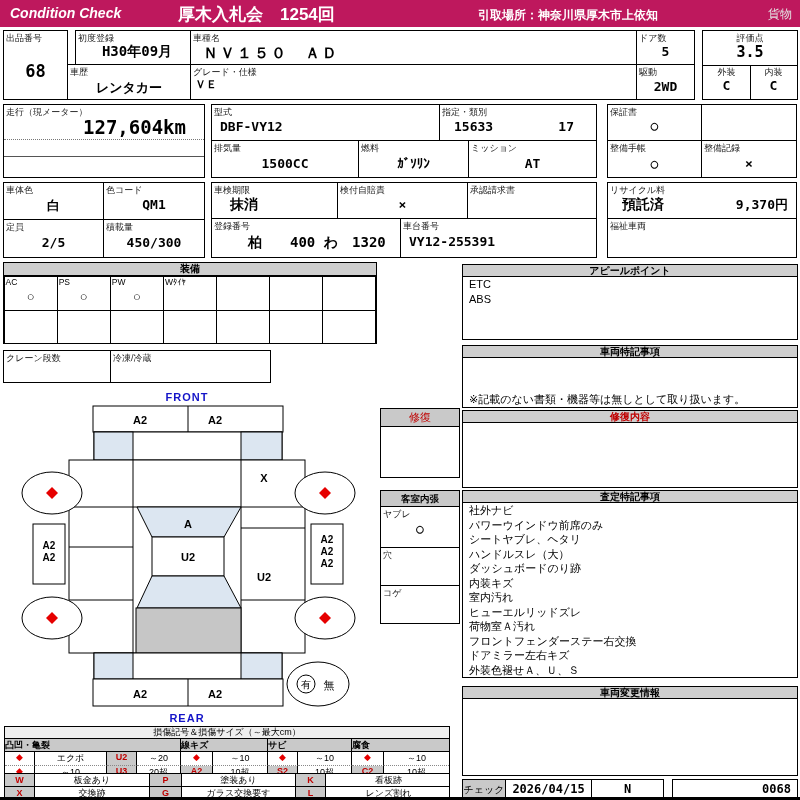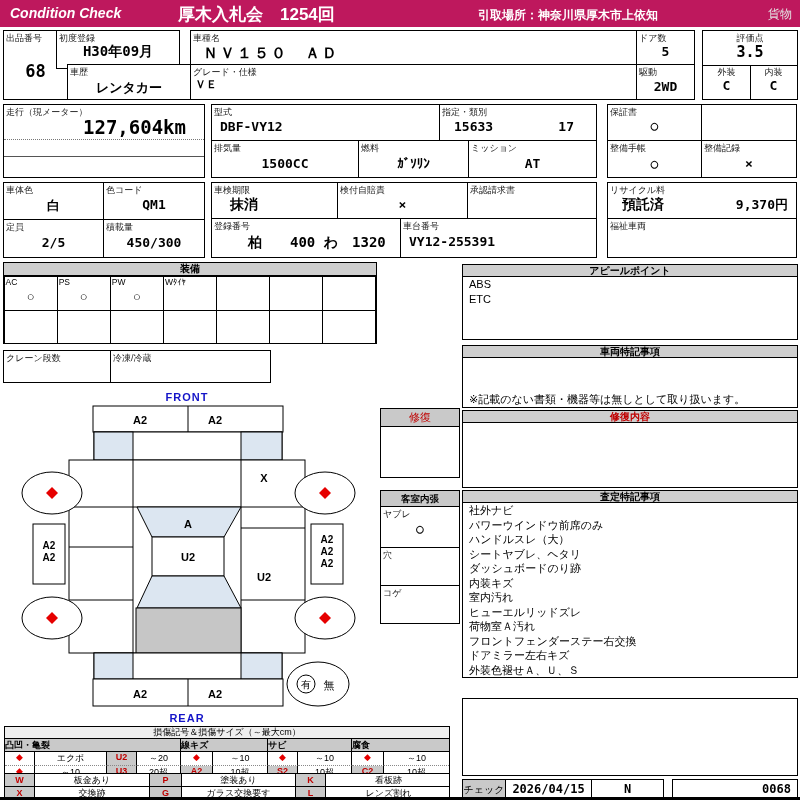--- a/index.html
+++ b/index.html
@@ -46,21 +46,21 @@
     <span class="abs" style="left:10px;top:5px;font-size:14px;font-weight:bold;font-style:italic;">Condition  Check</span>
     <span class="abs" style="left:178px;top:3px;font-size:17px;font-weight:bold;">厚木入札会　1254回</span>
     <span class="abs" style="left:478px;top:7px;font-size:12px;font-weight:bold;">引取場所：神奈川県厚木市上依知</span>
     <span class="abs" style="right:8px;top:6px;font-size:12px;color:#e3e3e3;">貨物</span>
   </div>
 
   <div class="box" style="left:3px;top:30px;width:65px;height:70px;">
     <span class="lbl">出品番号</span>
     <span class="val vc" style="top:30px;font-size:17px;">68</span>
   </div>
-  <div class="box" style="left:56px;top:30px;width:124px;height:39px;">
+  <div class="box" style="left:75px;top:30px;width:124px;height:39px;">
     <span class="lbl">初度登録</span>
     <span class="val vc" style="top:12px;font-size:14px;">H30年09月</span>
   </div>
   <div class="box" style="left:67px;top:64px;width:124px;height:36px;">
     <span class="lbl">車歴</span>
     <span class="val vc" style="top:14px;">レンタカー</span>
   </div>
   <div class="box" style="left:190px;top:30px;width:447px;height:35px;">
     <span class="lbl">車種名</span>
     <span class="val" style="left:12px;top:13px;font-size:15px;letter-spacing:2px;">ＮＶ１５０　ＡＤ</span>
@@ -307,22 +307,22 @@
     <div style="position:relative;height:39px;">
       <span class="lbl">コゲ</span>
       <span class="val vc" style="top:13px;"></span>
     </div>
   </div>
 
   <div class="bar" style="left:462px;top:264px;width:336px;height:13px;line-height:11px;">
     <span>アピールポイント</span>
   </div>
   <div class="panelbody" style="left:462px;top:276px;width:336px;height:64px;">
+    <div class="itemline">ETC</div>
     <div class="itemline">ABS</div>
-    <div class="itemline">ETC</div>
   </div>
 
   <div class="bar" style="left:462px;top:345px;width:336px;height:13px;line-height:11px;">
     <span>車両特記事項</span>
   </div>
   <div class="panelbody" style="left:462px;top:357px;width:336px;height:51px;">
     <div class="itemline" style="position:absolute;bottom:1px;left:0;">※記載のない書類・機器等は無しとして取り扱います。</div>
   </div>
 
   <div class="bar" style="left:462px;top:410px;width:336px;height:13px;line-height:11px;">
@@ -331,32 +331,35 @@
   <div class="panelbody" style="left:462px;top:422px;width:336px;height:66px;">
     <div class="itemline"></div>
   </div>
 
   <div class="bar" style="left:462px;top:490px;width:336px;height:13px;line-height:11px;">
     <span>査定特記事項</span>
   </div>
   <div class="panelbody" style="left:462px;top:502px;width:336px;height:176px;">
     <div class="itemline">社外ナビ</div>
     <div class="itemline">パワーウインドウ前席のみ</div>
+    <div class="itemline">シートヤブレ、ヘタリ</div>
     <div class="itemline">ハンドルスレ（大）</div>
-    <div class="itemline">シートヤブレ、ヘタリ</div>
     <div class="itemline">ダッシュボードのり跡</div>
     <div class="itemline">内装キズ</div>
     <div class="itemline">室内汚れ</div>
     <div class="itemline">ヒューエルリッドズレ</div>
     <div class="itemline">荷物室Ａ汚れ</div>
     <div class="itemline">フロントフェンダーステー右交換</div>
     <div class="itemline">ドアミラー左右キズ</div>
     <div class="itemline">外装色褪せＡ、Ｕ、Ｓ</div>
   </div>
 
+  <div class="bar" style="left:462px;top:686px;width:336px;height:13px;line-height:11px;">
+    <span>車両変更情報</span>
+  </div>
   <div class="panelbody" style="left:462px;top:698px;width:336px;height:78px;">
     <div class="itemline"></div>
   </div>
 
   <div class="box" style="left:462px;top:779px;width:44px;height:19px;background:#c9c9c9;">
     <span style="position:absolute;left:0;right:0;top:3px;text-align:center;font-size:10px;">チェック</span>
   </div>
   <div class="box" style="left:505px;top:779px;width:87px;height:19px;">
     <span class="val vc" style="top:2px;font-size:12px;">2026/04/15</span>
   </div>

